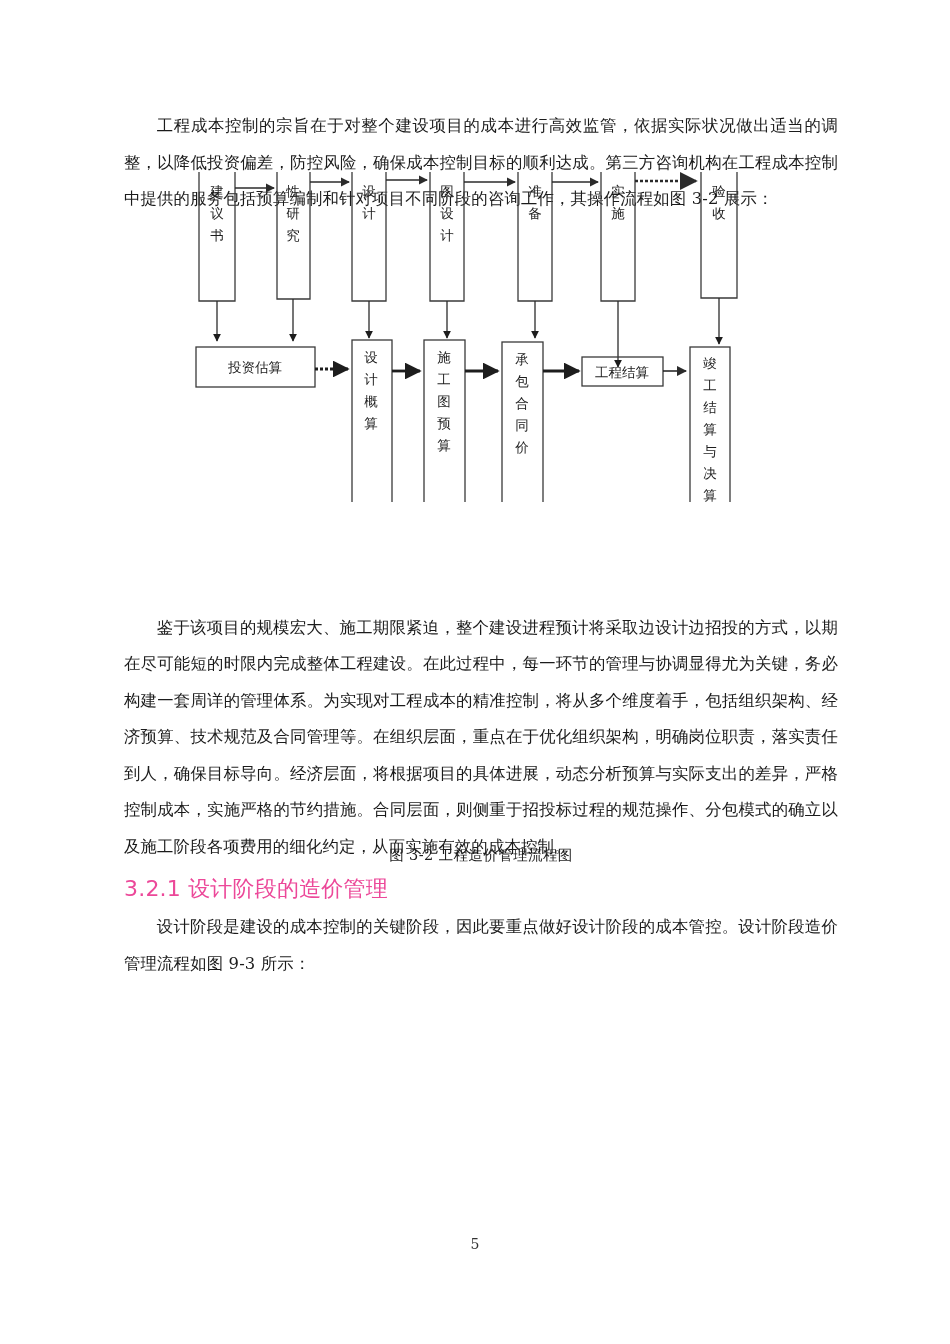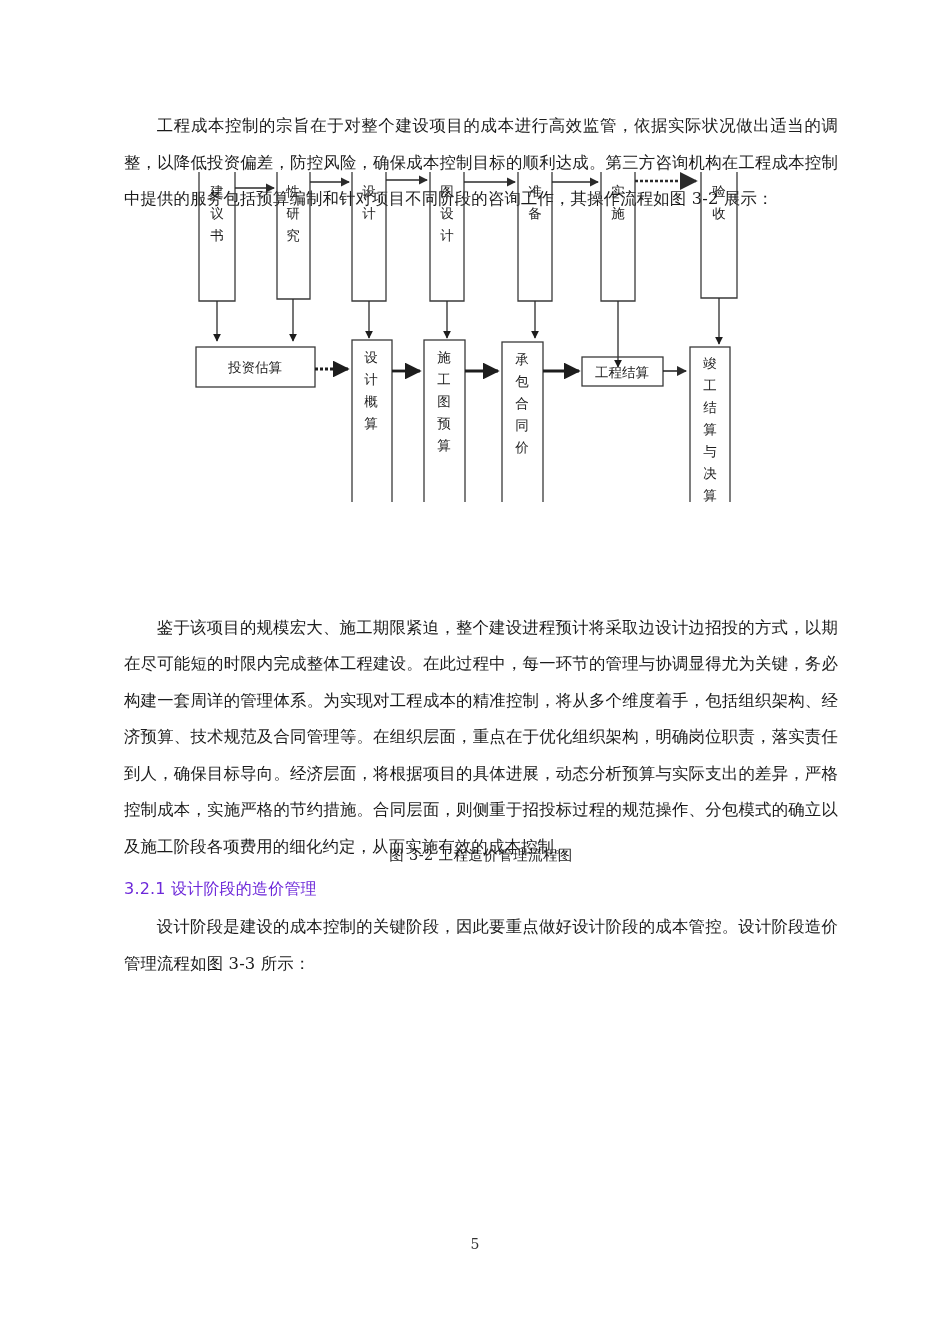--- a/index.html
+++ b/index.html
@@ -31,24 +31,24 @@
     text-align: justify;
     text-justify: inter-ideograph;
     color: #1b1b1b;
     letter-spacing: 0.15px;
     text-indent: 2em;
     font-family: "DejaVu Serif", "Liberation Serif", serif;
   }
 
   h3.section-heading {
     margin: 4px 0 0 0;
-    font-size: 16px;
+    font-size: 22px;
     font-weight: normal;
     line-height: 40px;
-    color: #6d28d9;
+    color: #ec4899;
     font-family: "DejaVu Sans", "Liberation Sans", sans-serif;
     letter-spacing: 0.2px;
   }
 
   
   .figure-wrap {
     position: relative;
     width: 714px;
     height: 300px;
     margin: 0;
@@ -217,19 +217,19 @@
         </g>
       </svg>
 
       <div class="fig-caption">图 3-2  工程造价管理流程图</div>
     </div>
 
     <p class="body-text" style="margin-top:92px">鉴于该项目的规模宏大、施工期限紧迫，整个建设进程预计将采取边设计边招投的方式，以期在尽可能短的时限内完成整体工程建设。在此过程中，每一环节的管理与协调显得尤为关键，务必构建一套周详的管理体系。为实现对工程成本的精准控制，将从多个维度着手，包括组织架构、经济预算、技术规范及合同管理等。在组织层面，重点在于优化组织架构，明确岗位职责，落实责任到人，确保目标导向。经济层面，将根据项目的具体进展，动态分析预算与实际支出的差异，严格控制成本，实施严格的节约措施。合同层面，则侧重于招投标过程的规范操作、分包模式的确立以及施工阶段各项费用的细化约定，从而实施有效的成本控制。</p>
 
     <h3 class="section-heading">3.2.1  设计阶段的造价管理</h3>
 
-    <p class="body-text">设计阶段是建设的成本控制的关键阶段，因此要重点做好设计阶段的成本管控。设计阶段造价管理流程如图 3-3 所示：</p>
+    <p class="body-text">设计阶段是建设的成本控制的关键阶段，因此要重点做好设计阶段的成本管控。设计阶段造价管理流程如图 9-3 所示：</p>
 
   </div>
 
   <div class="page-number">5</div>
 
 </div>
 
 </body></html>

